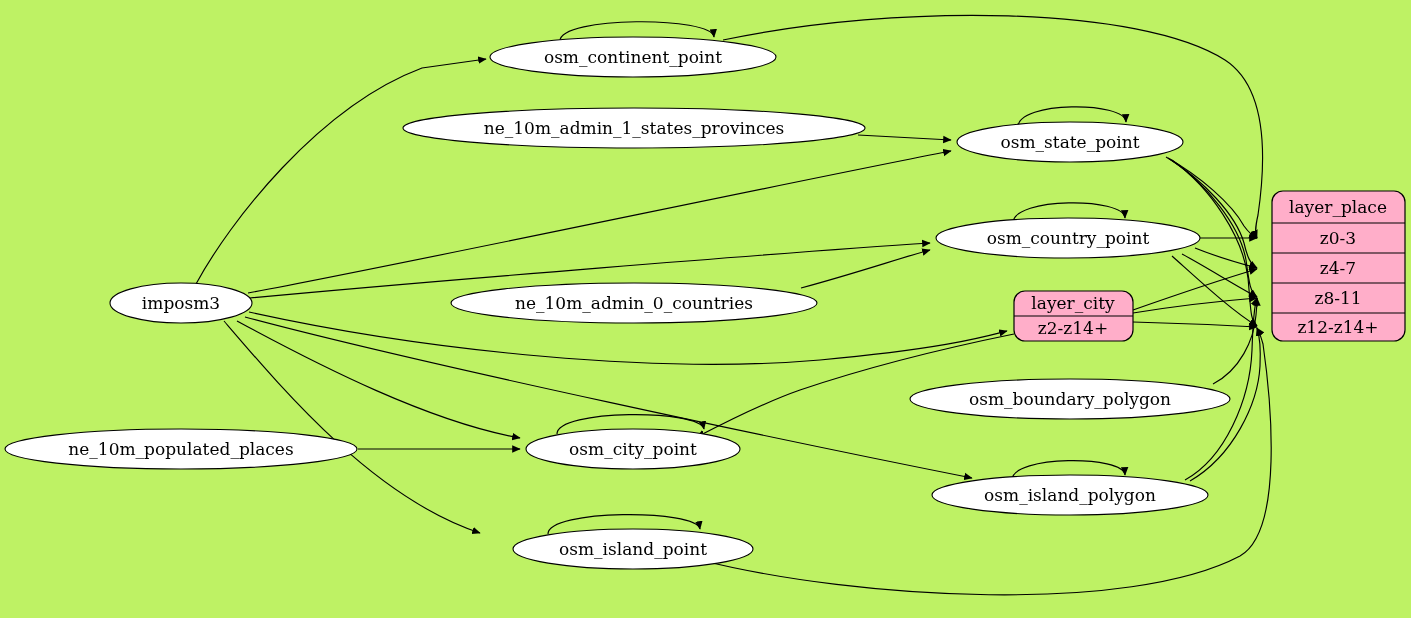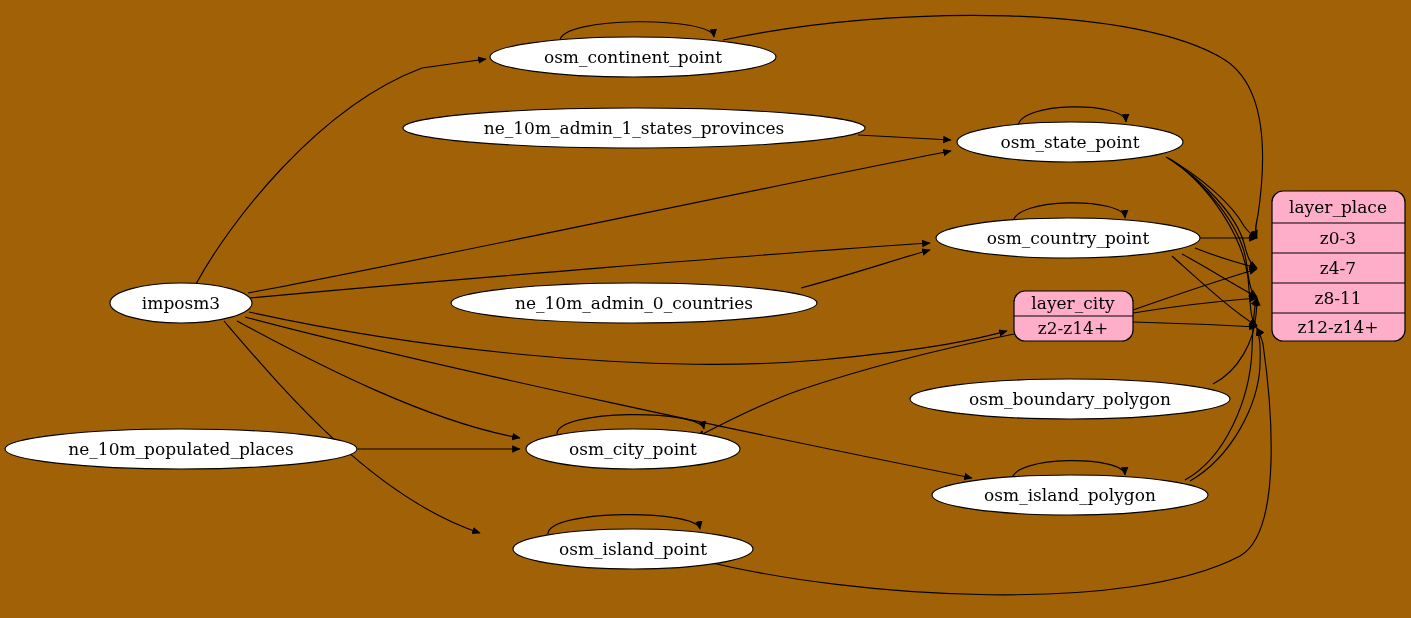--- a/index.html
+++ b/index.html
@@ -1,19 +1,19 @@
 <!DOCTYPE html>
 <html><head>
 <meta charset="utf-8">
 <title>OSM Place Layer Graph</title>
 <style>
   html,body{margin:0;padding:0;background:#ffffff;}
   body{width:1411px;height:618px;overflow:hidden;
        font-family:"DejaVu Serif","Liberation Serif",serif;}
-  #graph-root{position:relative;width:1411px;height:618px;background:#a16207;}
+  #graph-root{position:relative;width:1411px;height:618px;background:#bef264;}
   svg#graph-svg{display:block;width:1411px;height:618px;}
   .node-ellipse{fill:#ffffff;stroke:#000000;stroke-width:1.1;}
   .node-label{font-family:"DejaVu Serif","Liberation Serif",serif;
               font-size:17px;fill:#000000;text-anchor:middle;dominant-baseline:middle;}
   .edge{fill:none;stroke:#000000;stroke-width:1.15;}
   .rec-box{stroke:#000000;stroke-width:1.2;}
   .rec-div{stroke:#000000;stroke-width:1.2;fill:none;}
   .rec-label{font-family:"DejaVu Serif","Liberation Serif",serif;
              font-size:17px;fill:#000000;text-anchor:middle;dominant-baseline:middle;}
 </style>

